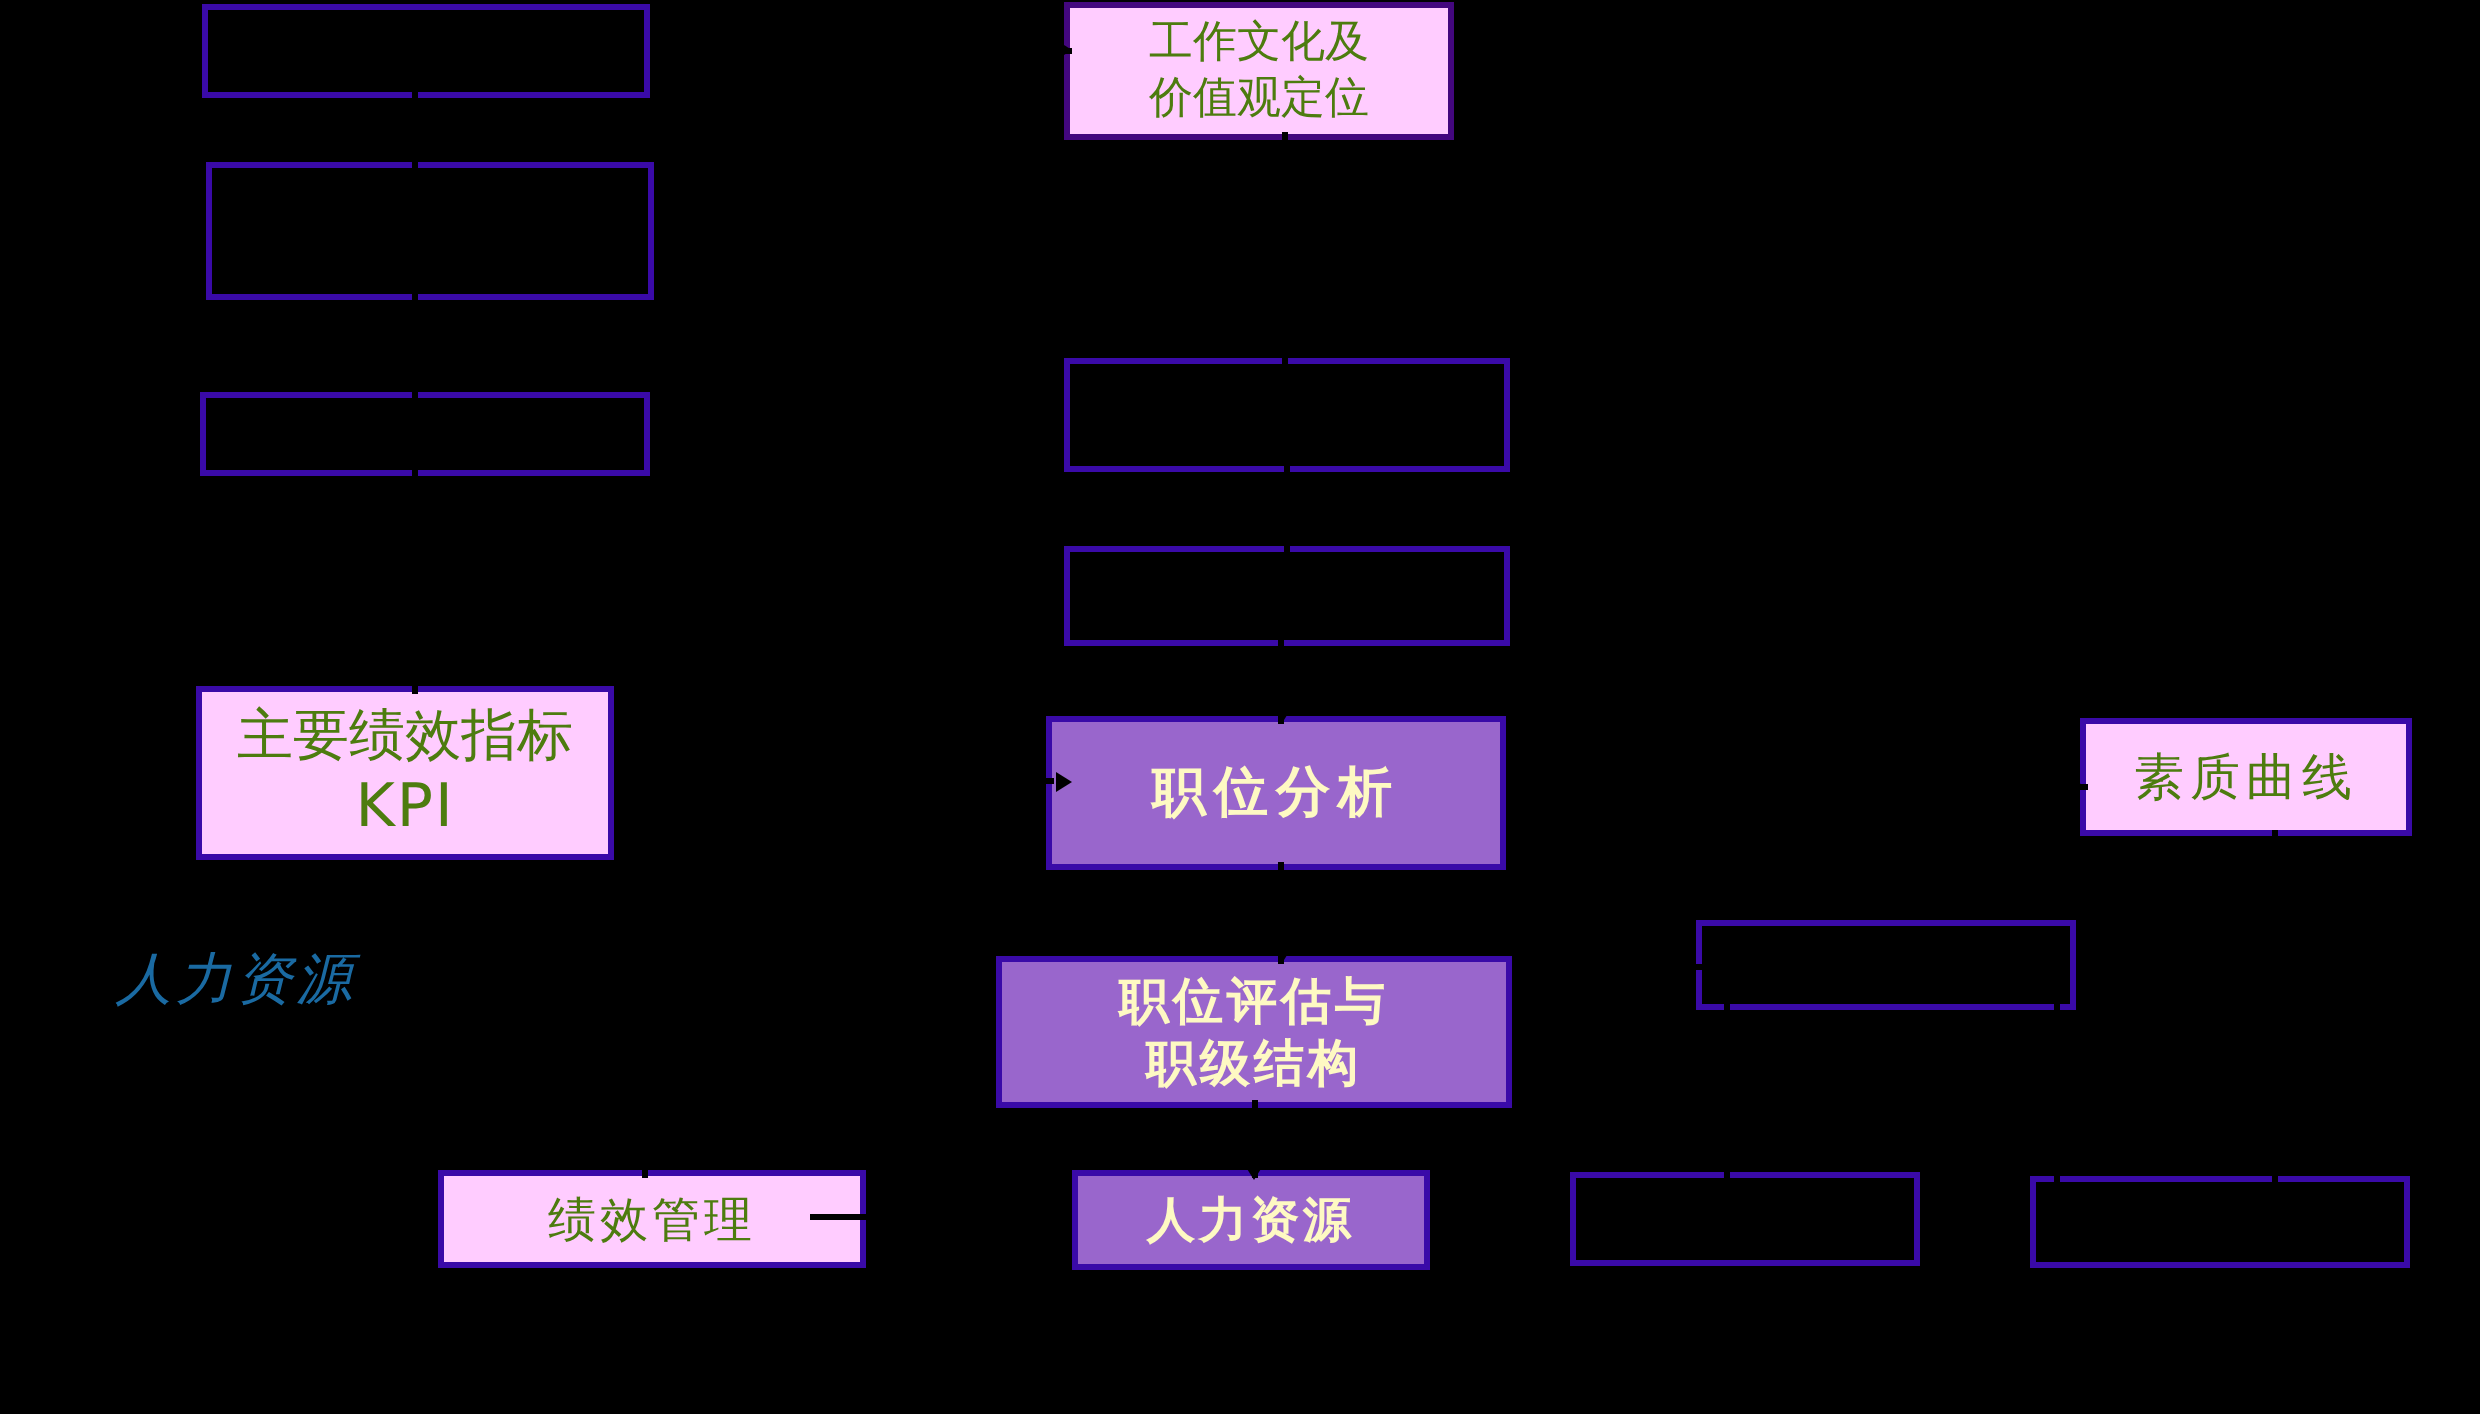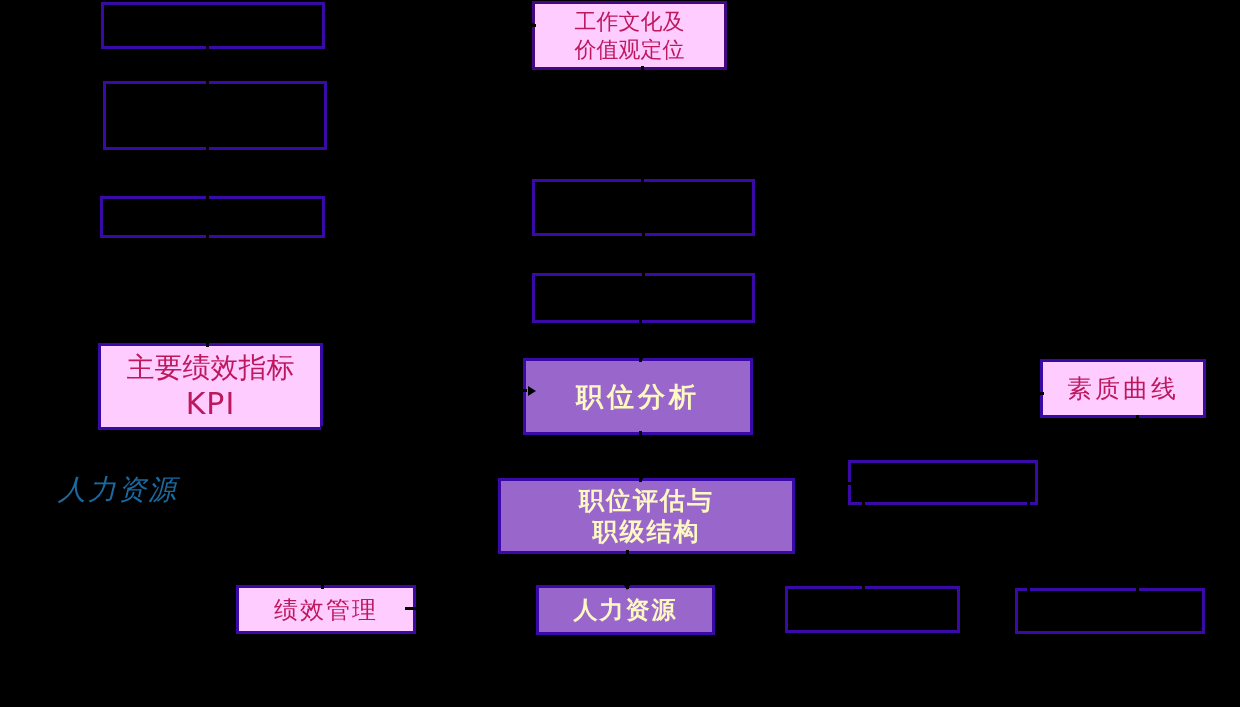--- a/index.html
+++ b/index.html
@@ -8,47 +8,47 @@
     background:#000000;
     font-family:"DejaVu Sans","Liberation Sans",sans-serif;
   }
   .box{
     position:absolute;box-sizing:border-box;
     border:3px solid #3A0AA8;
     display:flex;flex-direction:column;align-items:center;justify-content:center;
     text-align:center;line-height:1.25;
   }
   .box.empty{background:#000000;}
-  .box.pink{background:#FFCCFF;color:#be185d;}
+  .box.pink{background:#FFCCFF;color:#4d7c0f;}
   .box.purple{background:#9966CC;color:#fef9c3;font-weight:bold;}
   .box .l1,.box .l2{display:block;}
 
   
   #box-l1{left:101px;top:2px;width:224px;height:47px;}
   #box-l2{left:103px;top:81px;width:224px;height:69px;}
   #box-l3{left:100px;top:196px;width:225px;height:42px;}
-  #box-kpi{left:98px;top:343px;width:225px;height:87px;font-size:28px;}
+  #box-kpi{left:98px;top:343px;width:209px;height:87px;font-size:28px;}
   #box-kpi .l2{font-size:30px;letter-spacing:1px;}
 
   
   #box-culture{left:532px;top:1px;width:195px;height:69px;font-size:22px;border-color:#43077E;}
   #box-m2{left:532px;top:179px;width:223px;height:57px;}
   #box-m3{left:532px;top:273px;width:223px;height:50px;}
   #box-jobanalysis{left:523px;top:358px;width:230px;height:77px;font-size:27px;letter-spacing:4px;}
-  #box-jobeval{left:498px;top:478px;width:297px;height:76px;font-size:25px;letter-spacing:2px;}
+  #box-jobeval{left:498px;top:478px;width:258px;height:76px;font-size:25px;letter-spacing:2px;}
   #box-comp{left:536px;top:585px;width:179px;height:50px;font-size:24px;letter-spacing:2px;}
 
   
   #box-quality{left:1040px;top:359px;width:166px;height:59px;font-size:25px;letter-spacing:3px;}
   #box-r1{left:848px;top:460px;width:190px;height:45px;}
   #box-b1{left:785px;top:586px;width:175px;height:47px;}
   #box-b2{left:1015px;top:588px;width:190px;height:46px;}
 
   
-  #box-perf{left:236px;top:585px;width:180px;height:49px;font-size:24px;letter-spacing:2px;}
+  #box-perf{left:219px;top:585px;width:214px;height:49px;font-size:24px;letter-spacing:2px;}
 
   
   #hr-scope{
     position:absolute;left:58px;top:473px;width:180px;
     color:#1A6AA2;font-family:"DejaVu Serif","Liberation Serif",serif;
     font-style:italic;font-weight:normal;font-size:28px;line-height:1.22;
     letter-spacing:2px;
   }
 
   

